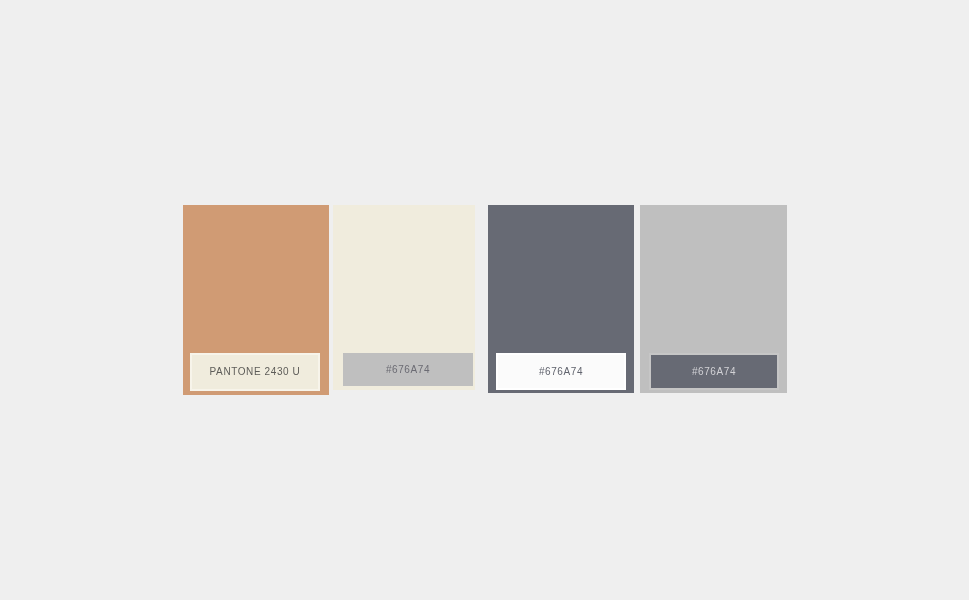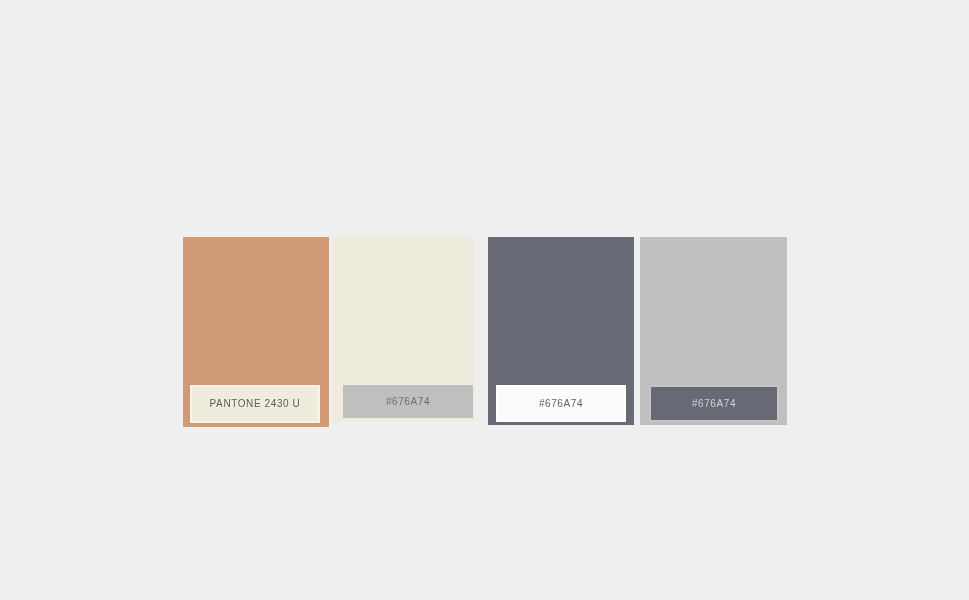--- a/index.html
+++ b/index.html
@@ -21,21 +21,20 @@
     top: 205px;
     width: 604px;
     height: 190px;
   }
 
   .swatch-card {
     position: absolute;
     top: 0;
     box-sizing: border-box;
     overflow: hidden;
-    margin-top: 32px;
   }
 
   .swatch-fill {
     position: absolute;
     left: 0;
     top: 0;
     width: 100%;
     height: 100%;
   }
 

